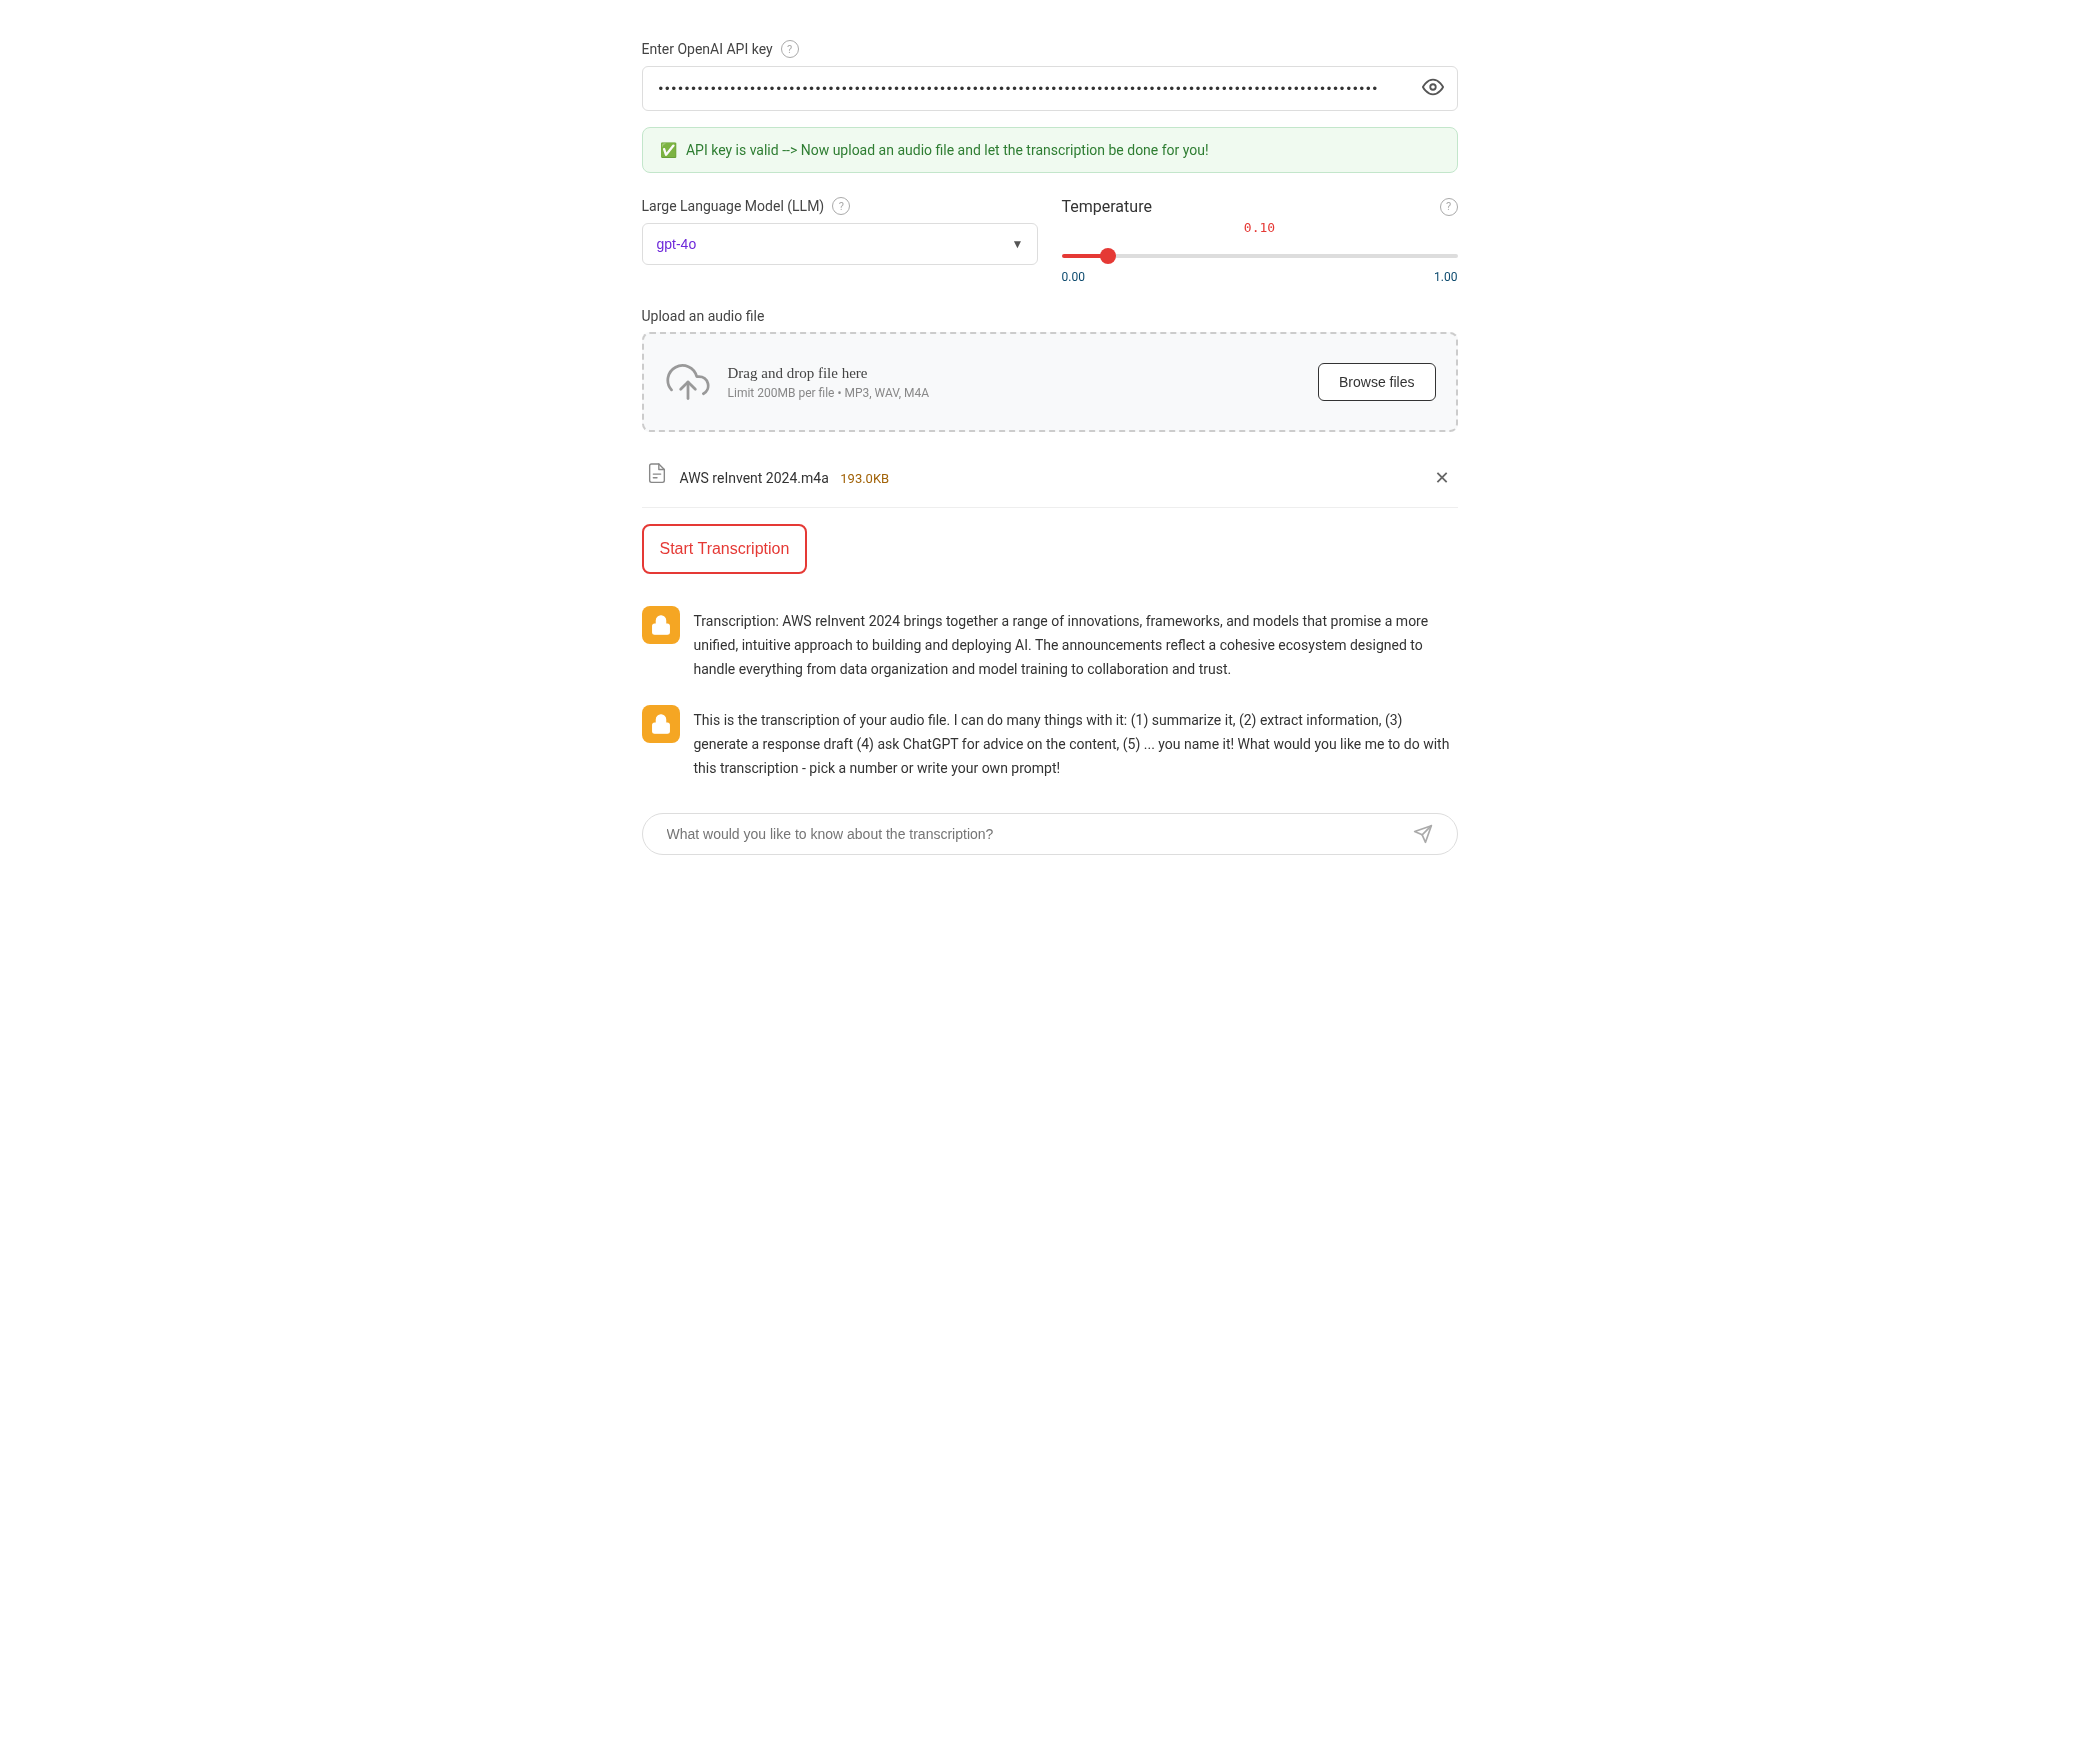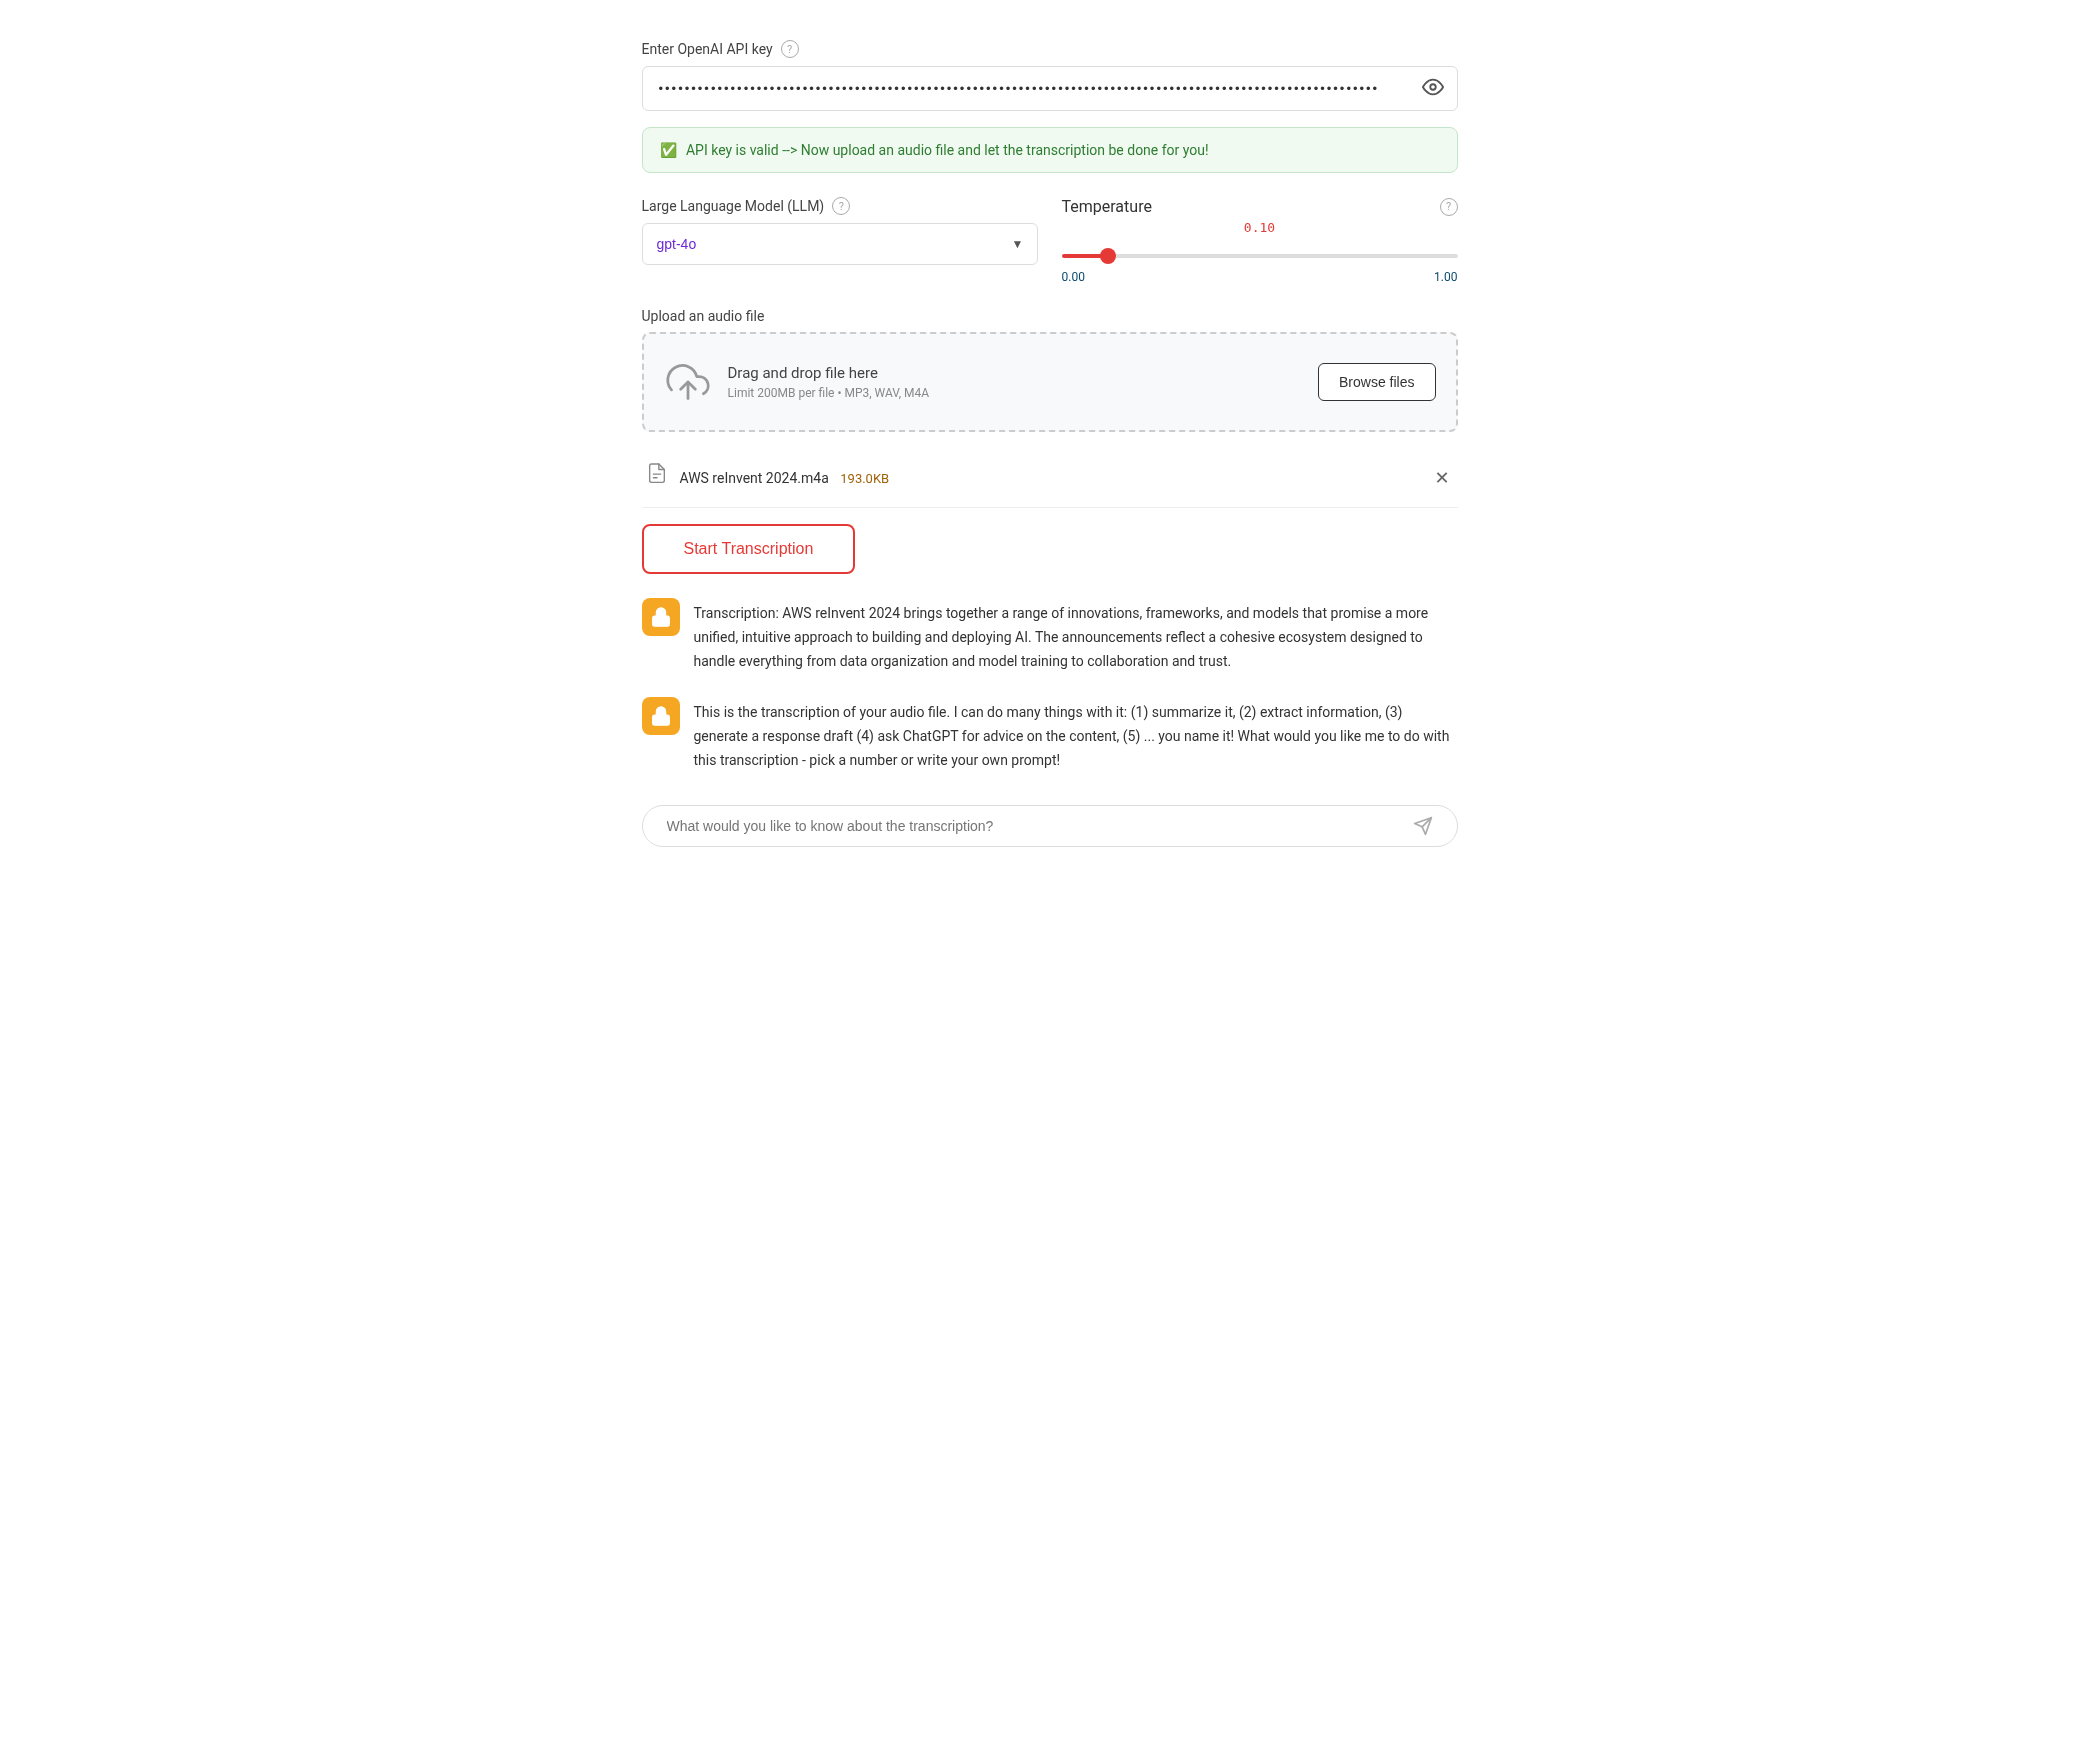--- a/index.html
+++ b/index.html
@@ -163,20 +163,21 @@
       justify-content: center;
       flex-shrink: 0;
     }
     .upload-text-wrap {
       flex: 1;
     }
     .upload-main-text {
       font-size: 15px;
       color: #444;
       margin-bottom: 4px;
+      font-family: Liberation Serif, serif;
     }
     .upload-sub-text {
       font-size: 12px;
       color: #888;
     }
     .browse-btn {
       border: 1.5px solid #333;
       border-radius: 6px;
       background: #fff;
       padding: 10px 20px;
@@ -213,24 +214,24 @@
       color: #666;
       font-size: 18px;
       padding: 4px;
     }
     .start-btn {
       border: 2px solid #e53935;
       border-radius: 8px;
       background: #fff;
       color: #e53935;
       font-size: 16px;
-      padding: 14px 40px;
+      padding: 14px 16px;
       cursor: pointer;
       font-weight: 500;
-      margin-bottom: 24px;
+      margin-bottom: 32px;
     }
     .chat-messages {
       display: flex;
       flex-direction: column;
       gap: 24px;
       margin-bottom: 32px;
     }
     .chat-message {
       display: flex;
       align-items: flex-start;

